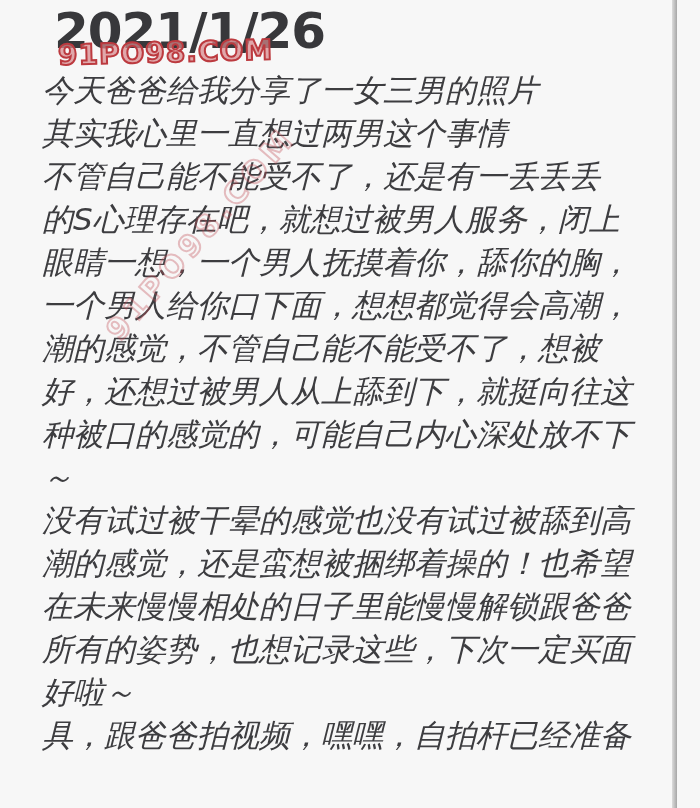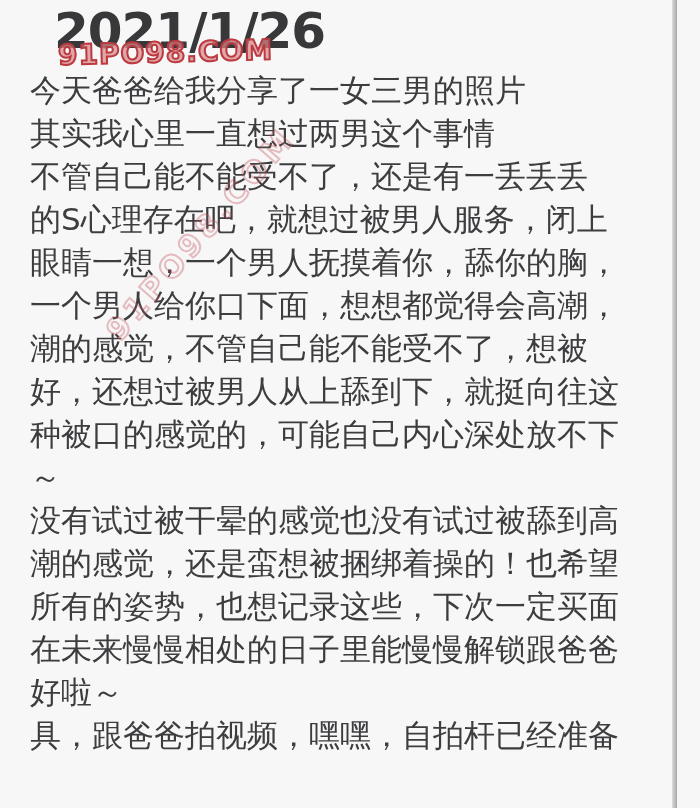--- a/index.html
+++ b/index.html
@@ -52,27 +52,28 @@
     top: 318px;
     font-size: 30px;
     letter-spacing: 5px;
     color: rgba(255, 255, 255, 0.05);
     -webkit-text-stroke: 2px rgba(190, 70, 78, 0.34);
     transform: rotate(-49deg);
     transform-origin: 0 50%;
   }
   .content {
     position: absolute;
-    left: 30px;
+    left: 42px;
     top: 69px;
     width: 640px;
     font-size: 31px;
     line-height: 43px;
     color: #3d3d40;
     z-index: 1;
+    font-style: italic;
   }
   .content .line {
     white-space: nowrap;
   }
   .scrollbar {
     position: absolute;
     top: 0;
     bottom: 0;
     right: 3px;
     width: 5px;
@@ -97,21 +98,21 @@
       <div class="line">不管自己能不能受不了，还是有一丢丢丢</div>
       <div class="line">的S心理存在吧，就想过被男人服务，闭上</div>
       <div class="line">眼睛一想，一个男人抚摸着你，舔你的胸，</div>
       <div class="line">一个男人给你口下面，想想都觉得会高潮，</div>
       <div class="line">潮的感觉，不管自己能不能受不了，想被</div>
       <div class="line">好，还想过被男人从上舔到下，就挺向往这</div>
       <div class="line">种被口的感觉的，可能自己内心深处放不下</div>
       <div class="line">～</div>
       <div class="line">没有试过被干晕的感觉也没有试过被舔到高</div>
       <div class="line">潮的感觉，还是蛮想被捆绑着操的！也希望</div>
+      <div class="line">在未来慢慢相处的日子里能慢慢解锁跟爸爸</div>
       <div class="line">所有的姿势，也想记录这些，下次一定买面</div>
-      <div class="line">在未来慢慢相处的日子里能慢慢解锁跟爸爸</div>
       <div class="line">好啦～</div>
       <div class="line">具，跟爸爸拍视频，嘿嘿，自拍杆已经准备</div>
     </div>
 
   <div class="scrollbar"></div>
 
 </div>
 
 </body></html>

